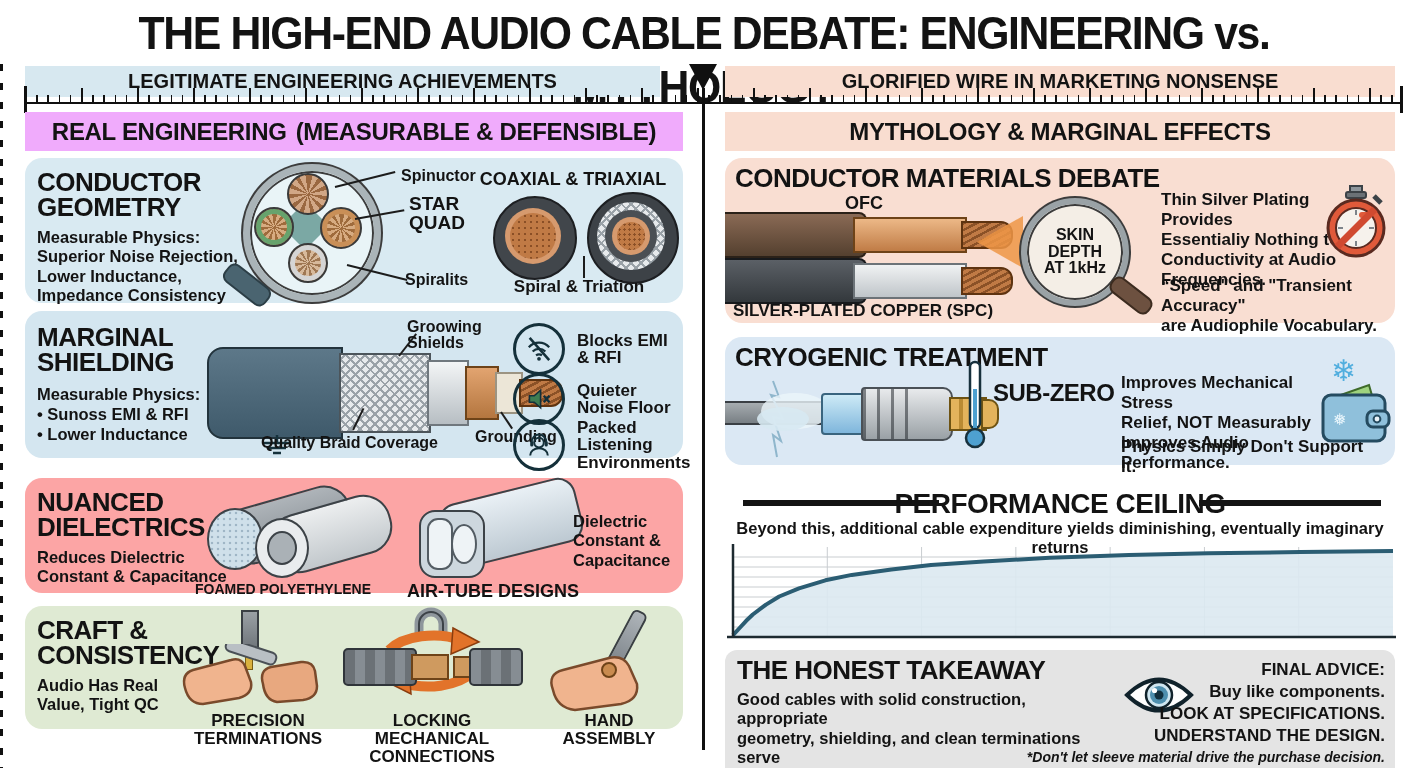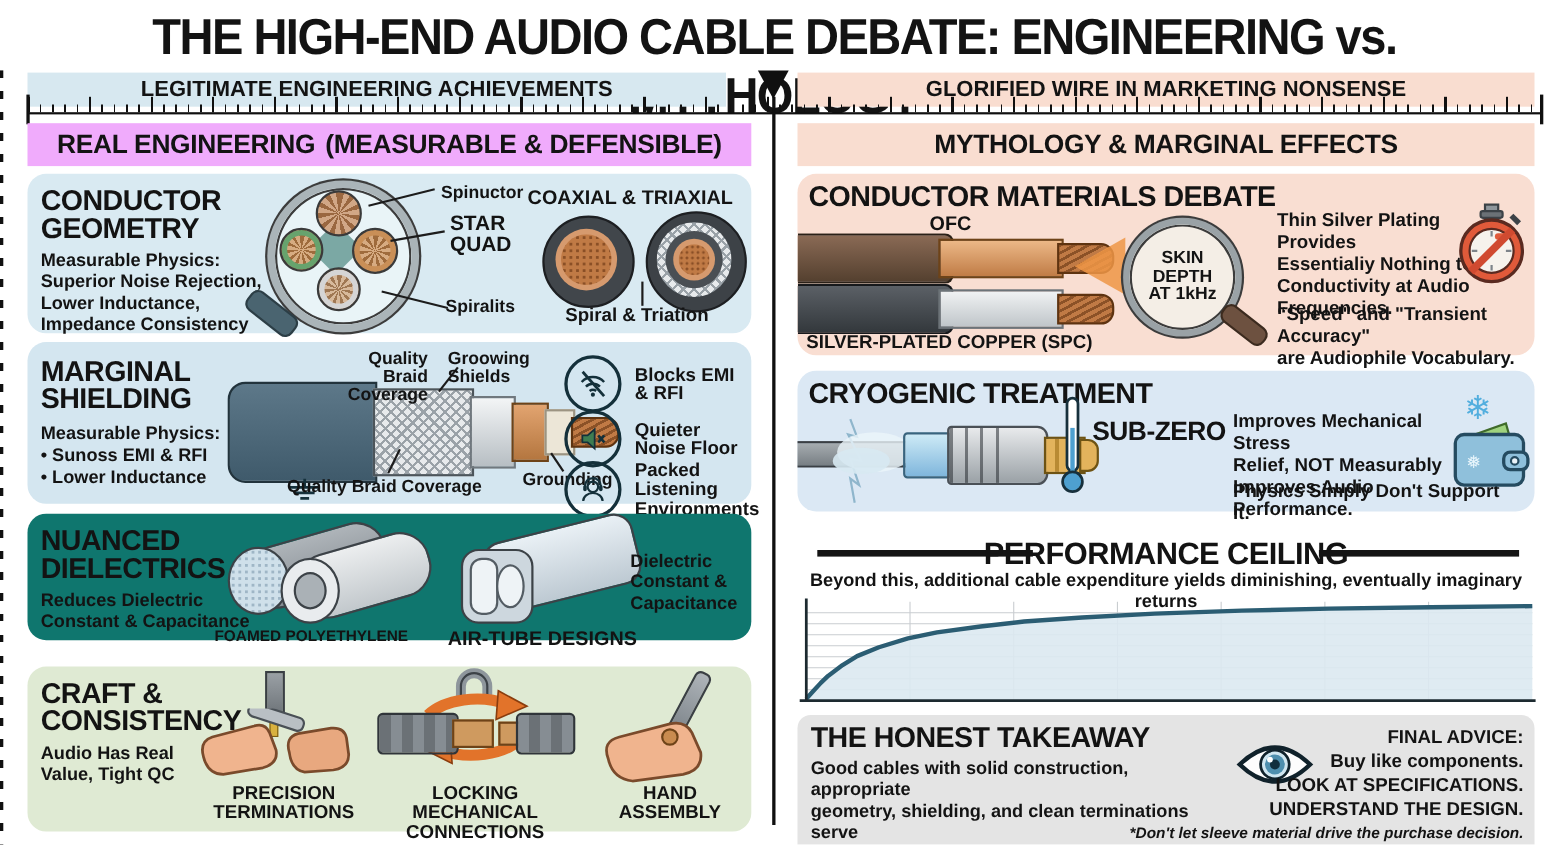--- a/index.html
+++ b/index.html
@@ -114,22 +114,20 @@
       <div class="abs" style="left:258px;top:55px;width:30px;height:50px;background:linear-gradient(#e2a470,#b4763f);border:2px solid #6e4318"></div>
       <div class="abs" style="left:288px;top:61px;width:24px;height:38px;background:#ece6d7;border:2px solid #9c9482"></div>
       <div class="abs strands" style="left:312px;top:68px;width:40px;height:24px;border:2px solid #5e3310;border-radius:0 12px 12px 0"></div>
       <svg class="abs" style="left:52px;top:124px" width="36" height="22" viewBox="0 0 36 22">
         <line x1="18" y1="0" x2="18" y2="7" stroke="#16323c" stroke-width="2.5"></line>
         <line x1="4" y1="8" x2="32" y2="8" stroke="#16323c" stroke-width="2.5"></line>
         <line x1="9" y1="13" x2="27" y2="13" stroke="#16323c" stroke-width="2.5"></line>
         <line x1="14" y1="18" x2="22" y2="18" stroke="#16323c" stroke-width="2.5"></line>
       </svg>
     </div>
-    <div class="abs lbl pre" style="left:272px;top:8px;text-align:right;width:92px">Quality Braid
-Coverage</div>
     <div class="cline" style="left:374px;top:44px;width:28px;transform:rotate(-52deg)"></div>
     <div class="abs lbl pre" style="left:382px;top:8px">Groowing
 Shields</div>
     <div class="cline" style="left:328px;top:118px;width:24px;transform:rotate(-64deg)"></div>
     <div class="abs lbl" style="left:236px;top:124px">Quality Braid Coverage</div>
     <div class="cline" style="left:476px;top:100px;width:20px;transform:rotate(56deg)"></div>
     <div class="abs lbl" style="left:450px;top:118px">Grounding</div>
 
     <div class="abs benef" style="left:488px;top:12px">
       <span class="icirc">
@@ -161,21 +159,21 @@
           <path d="M11 16 a9 9 0 0 1 18 0" fill="none" stroke="#14303a" stroke-width="2.5"></path>
           <rect x="9" y="15" width="4" height="7" rx="2" fill="#14303a"></rect>
           <rect x="27" y="15" width="4" height="7" rx="2" fill="#14303a"></rect>
         </svg>
       </span>
       <span class="lbl pre" style="font-size:17px">Packed Listening
 Environments</span>
     </div>
   </div>
 
-  <div class="panel" style="left:25px;top:467px;width:658px;height:115px;background:#0f766e">
+  <div class="panel" style="left:25px;top:478px;width:658px;height:115px;background:#fca5a5">
     <div class="abs h1 pre" style="left:12px;top:12px">NUANCED
 DIELECTRICS</div>
     <div class="abs body pre" style="left:12px;top:70px">Reduces Dielectric
 Constant &amp; Capacitance</div>
 
     <div class="abs" style="left:168px;top:4px;width:190px;height:96px">
       <div class="abs" style="left:30px;top:14px;width:126px;height:54px;background:linear-gradient(#aeb4b9,#858c92);border:2px solid #3c4247;border-radius:27px;transform:rotate(-16deg)"></div>
       <div class="abs" style="left:14px;top:26px;width:52px;height:58px;border-radius:50%;background:radial-gradient(#9fb6c6 1.4px,transparent 1.6px) 0 0/6px 6px,#cfe0ea;border:2px solid #3c4247"></div>
       <div class="abs" style="left:76px;top:22px;width:120px;height:56px;background:linear-gradient(#eceeef,#c2c8cc);border:2px solid #3c4247;border-radius:28px;transform:rotate(-16deg)"></div>
       <div class="abs" style="left:62px;top:36px;width:50px;height:56px;border-radius:50%;background:#e9ecee;border:2px solid #3c4247"></div>
@@ -189,21 +187,21 @@
       <div class="abs" style="left:30px;top:38px;width:22px;height:48px;border-radius:11px;background:#eef3f6;border:2px solid #535c63"></div>
       <div class="abs" style="left:54px;top:44px;width:22px;height:36px;border-radius:50%;background:#eef3f6;border:2px solid #535c63"></div>
     </div>
     <div class="abs cap" style="left:378px;top:104px;width:180px;font-size:18px">AIR-TUBE DESIGNS</div>
 
     <div class="abs body pre" style="left:548px;top:34px;width:105px;text-align:left;font-weight:700">Dielectric
 Constant &amp;
 Capacitance</div>
   </div>
 
-  <div class="panel" style="left:25px;top:606px;width:658px;height:150px;background:#dfead3">
+  <div class="panel" style="left:25px;top:606px;width:658px;height:123px;background:#dfead3">
     <div class="abs h1 pre" style="left:12px;top:12px">CRAFT &amp;
 CONSISTENCY</div>
     <div class="abs body pre" style="left:12px;top:70px">Audio Has Real
 Value, Tight QC</div>
 
     <div class="abs" style="left:150px;top:4px;width:150px;height:100px">
       <div class="abs" style="left:66px;top:0;width:14px;height:40px;background:linear-gradient(#9aa0a5,#6b7176);border:2px solid #3a3f44"></div>
       <div class="abs" style="left:70px;top:40px;width:6px;height:18px;background:#d9b13e;border:1px solid #7a5e12"></div>
       <svg class="abs" width="140" height="70" viewBox="0 0 140 70" style="left:4px;top:34px">
         <path d="M6 44 Q2 30 14 26 L52 16 Q62 13 66 22 L72 38 Q74 50 60 54 L24 60 Q10 60 6 44 Z" fill="#f0b48e" stroke="#7a4a2b" stroke-width="2.5"></path>

